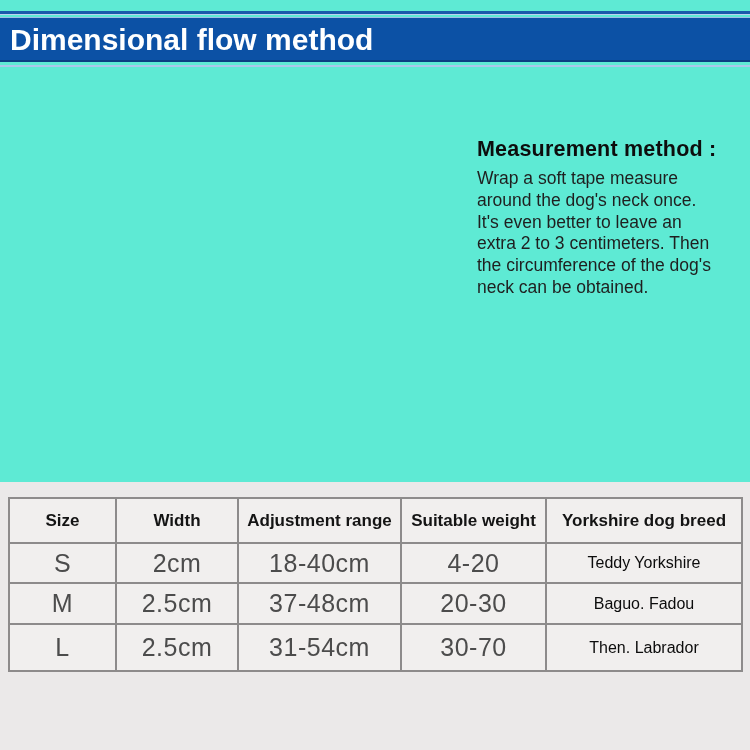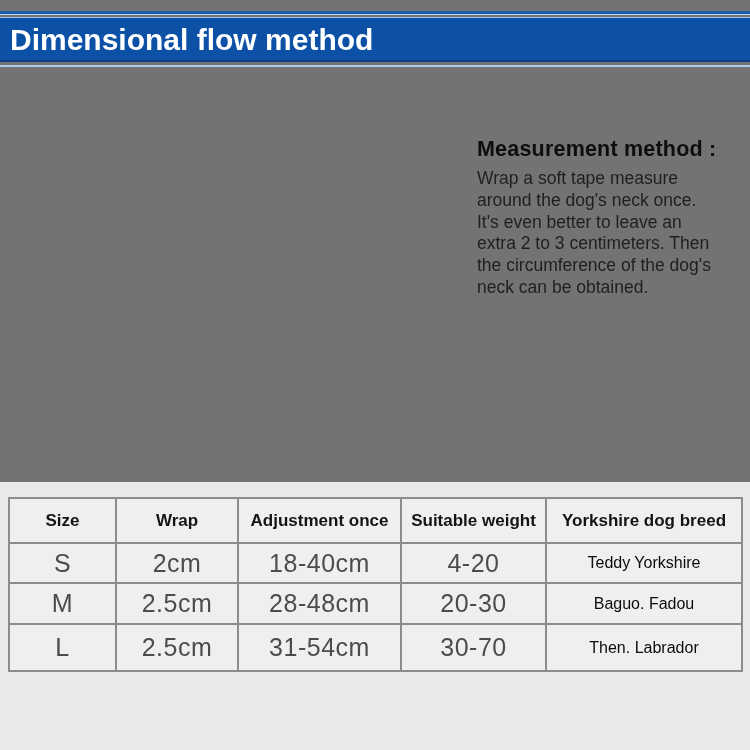--- a/index.html
+++ b/index.html
@@ -1,19 +1,19 @@
 <!DOCTYPE html>
 <html><head>
 <meta charset="utf-8">
 <style>
   * { margin: 0; padding: 0; box-sizing: border-box; }
   html, body { width: 750px; height: 750px; background: #fff; }
   body { font-family: "Liberation Sans", sans-serif; position: relative; overflow: hidden; }
 
-  .page { position: absolute; inset: 0; width: 750px; height: 596px; background: #737373; }
+  .page { position: absolute; inset: 0; width: 750px; height: 596px; background: #5eead4; }
 
   
   .top-stripe   { position: absolute; top: 11px; left: 0; width: 750px; height: 4px;
                   background: #1a5bab; border-bottom: 1px solid #bcd4ef; }
   .banner       { position: absolute; top: 17px; left: 0; width: 750px; height: 45px;
                   background: #0c51a5; border-top: 1px solid #9dbfe8;
                   border-bottom: 2px solid #0a3e82; }
   .banner-underline { position: absolute; top: 65px; left: 0; width: 750px; height: 2px;
                   background: #aac8ea; }
   .banner-title { position: absolute; left: 10px; top: 0; height: 43px; line-height: 43px;
@@ -74,38 +74,38 @@
     <colgroup>
       <col style="width:107px">
         <col style="width:122px">
         <col style="width:163px">
       <col style="width:145px">
         <col style="width:196px">
     </colgroup>
     <thead>
       <tr>
         <th>Size</th>
-        <th>Wrap</th>
-        <th>Adjustment once</th>
+        <th>Width</th>
+        <th>Adjustment range</th>
         <th>Suitable weight</th>
         <th>Yorkshire dog breed</th>
       </tr>
     </thead>
     <tbody>
       <tr class="row-s">
         <td class="val">S</td>
         <td class="val">2cm</td>
         <td class="val">18-40cm</td>
         <td class="val">4-20</td>
         <td class="breed">Teddy Yorkshire</td>
       </tr>
       <tr class="row-m">
         <td class="val">M</td>
         <td class="val">2.5cm</td>
-        <td class="val">28-48cm</td>
+        <td class="val">37-48cm</td>
         <td class="val">20-30</td>
         <td class="breed">Baguo. Fadou</td>
       </tr>
       <tr class="row-l">
         <td class="val">L</td>
         <td class="val">2.5cm</td>
         <td class="val">31-54cm</td>
         <td class="val">30-70</td>
         <td class="breed">Then. Labrador</td>
       </tr>

